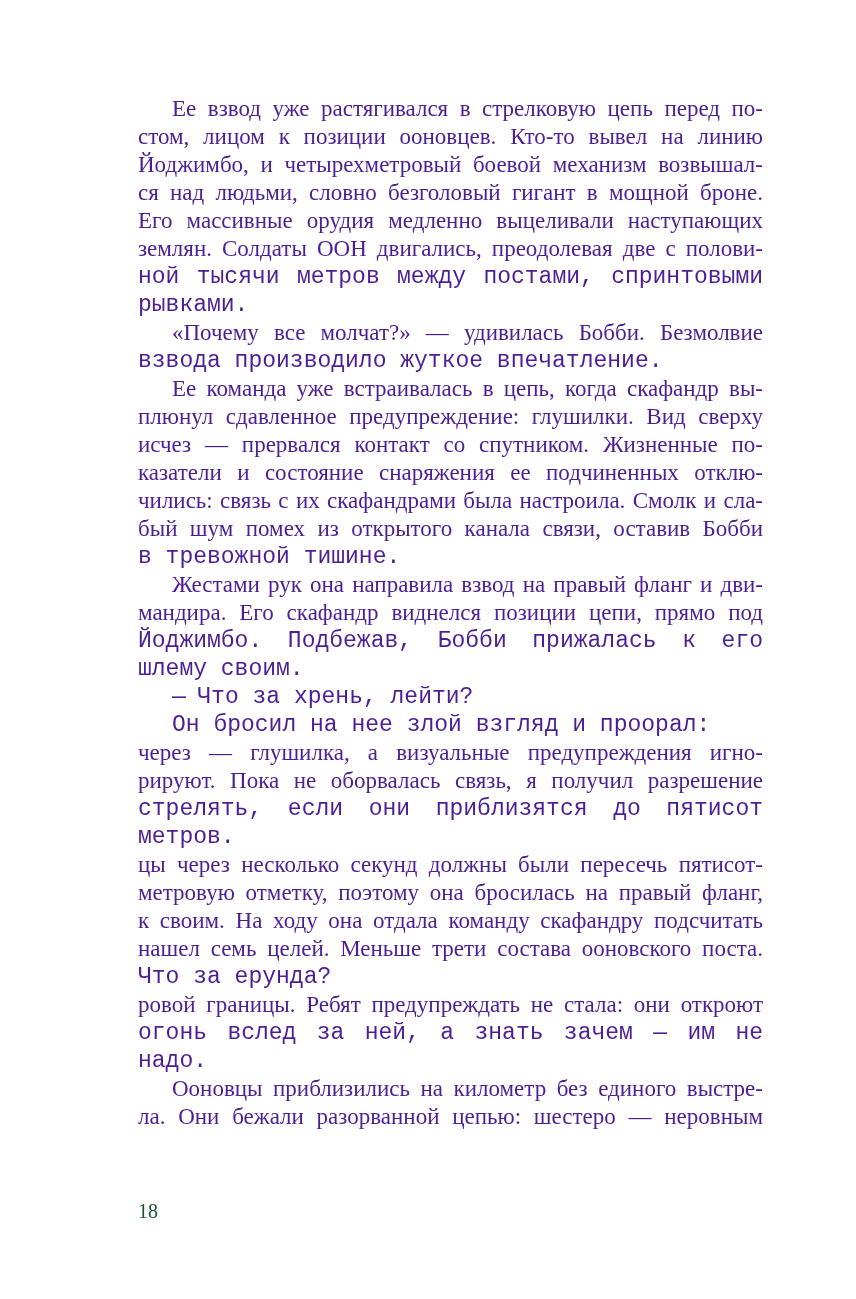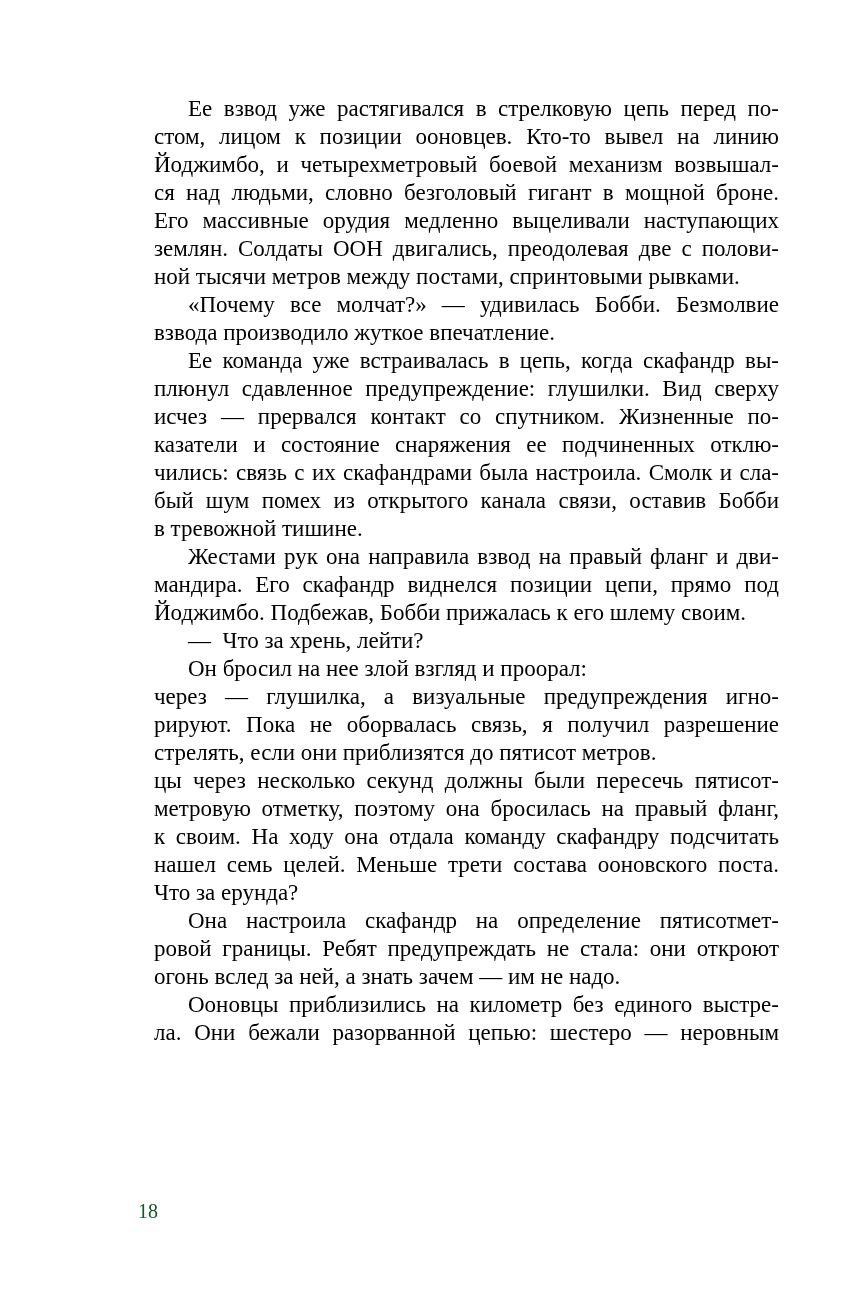--- a/index.html
+++ b/index.html
@@ -12,40 +12,40 @@
     background: #ffffff;
     position: relative;
     overflow: hidden;
     font-family: "Liberation Serif", "DejaVu Serif", serif;
   }
   .text-block {
     position: absolute;
     left: 138px;
     top: 95px;
     width: 625px;
-    color: #000000;
+    color: #4c1d95;
     font-size: 23px;
     line-height: 28px;
-    margin-left: 16px;
   }
   .paragraph {
     margin: 0;
     padding: 0;
   }
   .line {
     text-align: justify;
     text-align-last: justify;
     white-space: normal;
     overflow: hidden;
   }
   .line.first {
     text-indent: 34px;
   }
   .line.last {
     text-align-last: left;
+    font-family: Liberation Mono, monospace;
   }
   .page-number {
     position: absolute;
     top: 1200px;
     left: 138px;
     width: 625px;
     text-align: left;
     font-size: 20px;
     line-height: 22px;
     color: #14532d;
@@ -94,21 +94,20 @@
       <div class="line last">стрелять, если они приблизятся до пятисот метров.</div>
     </div>
     <div class="paragraph">
       <div class="line">цы через несколько секунд должны были пересечь пятисот-</div>
       <div class="line">метровую отметку, поэтому она бросилась на правый фланг,</div>
       <div class="line">к своим. На ходу она отдала команду скафандру подсчитать</div>
       <div class="line">нашел семь целей. Меньше трети состава ооновского поста.</div>
       <div class="line last">Что за ерунда?</div>
     </div>
     <div class="paragraph">
-      <div class="line first">Она настроила скафандр на определение пятисотмет-</div>
       <div class="line">ровой границы. Ребят предупреждать не стала: они откроют</div>
       <div class="line last">огонь вслед за ней, а знать зачем — им не надо.</div>
     </div>
     <div class="paragraph">
       <div class="line first">Ооновцы приблизились на километр без единого выстре-</div>
       <div class="line">ла. Они бежали разорванной цепью: шестеро — неровным</div>
     </div>
   </div>
 
 <div class="page-number">18</div>

